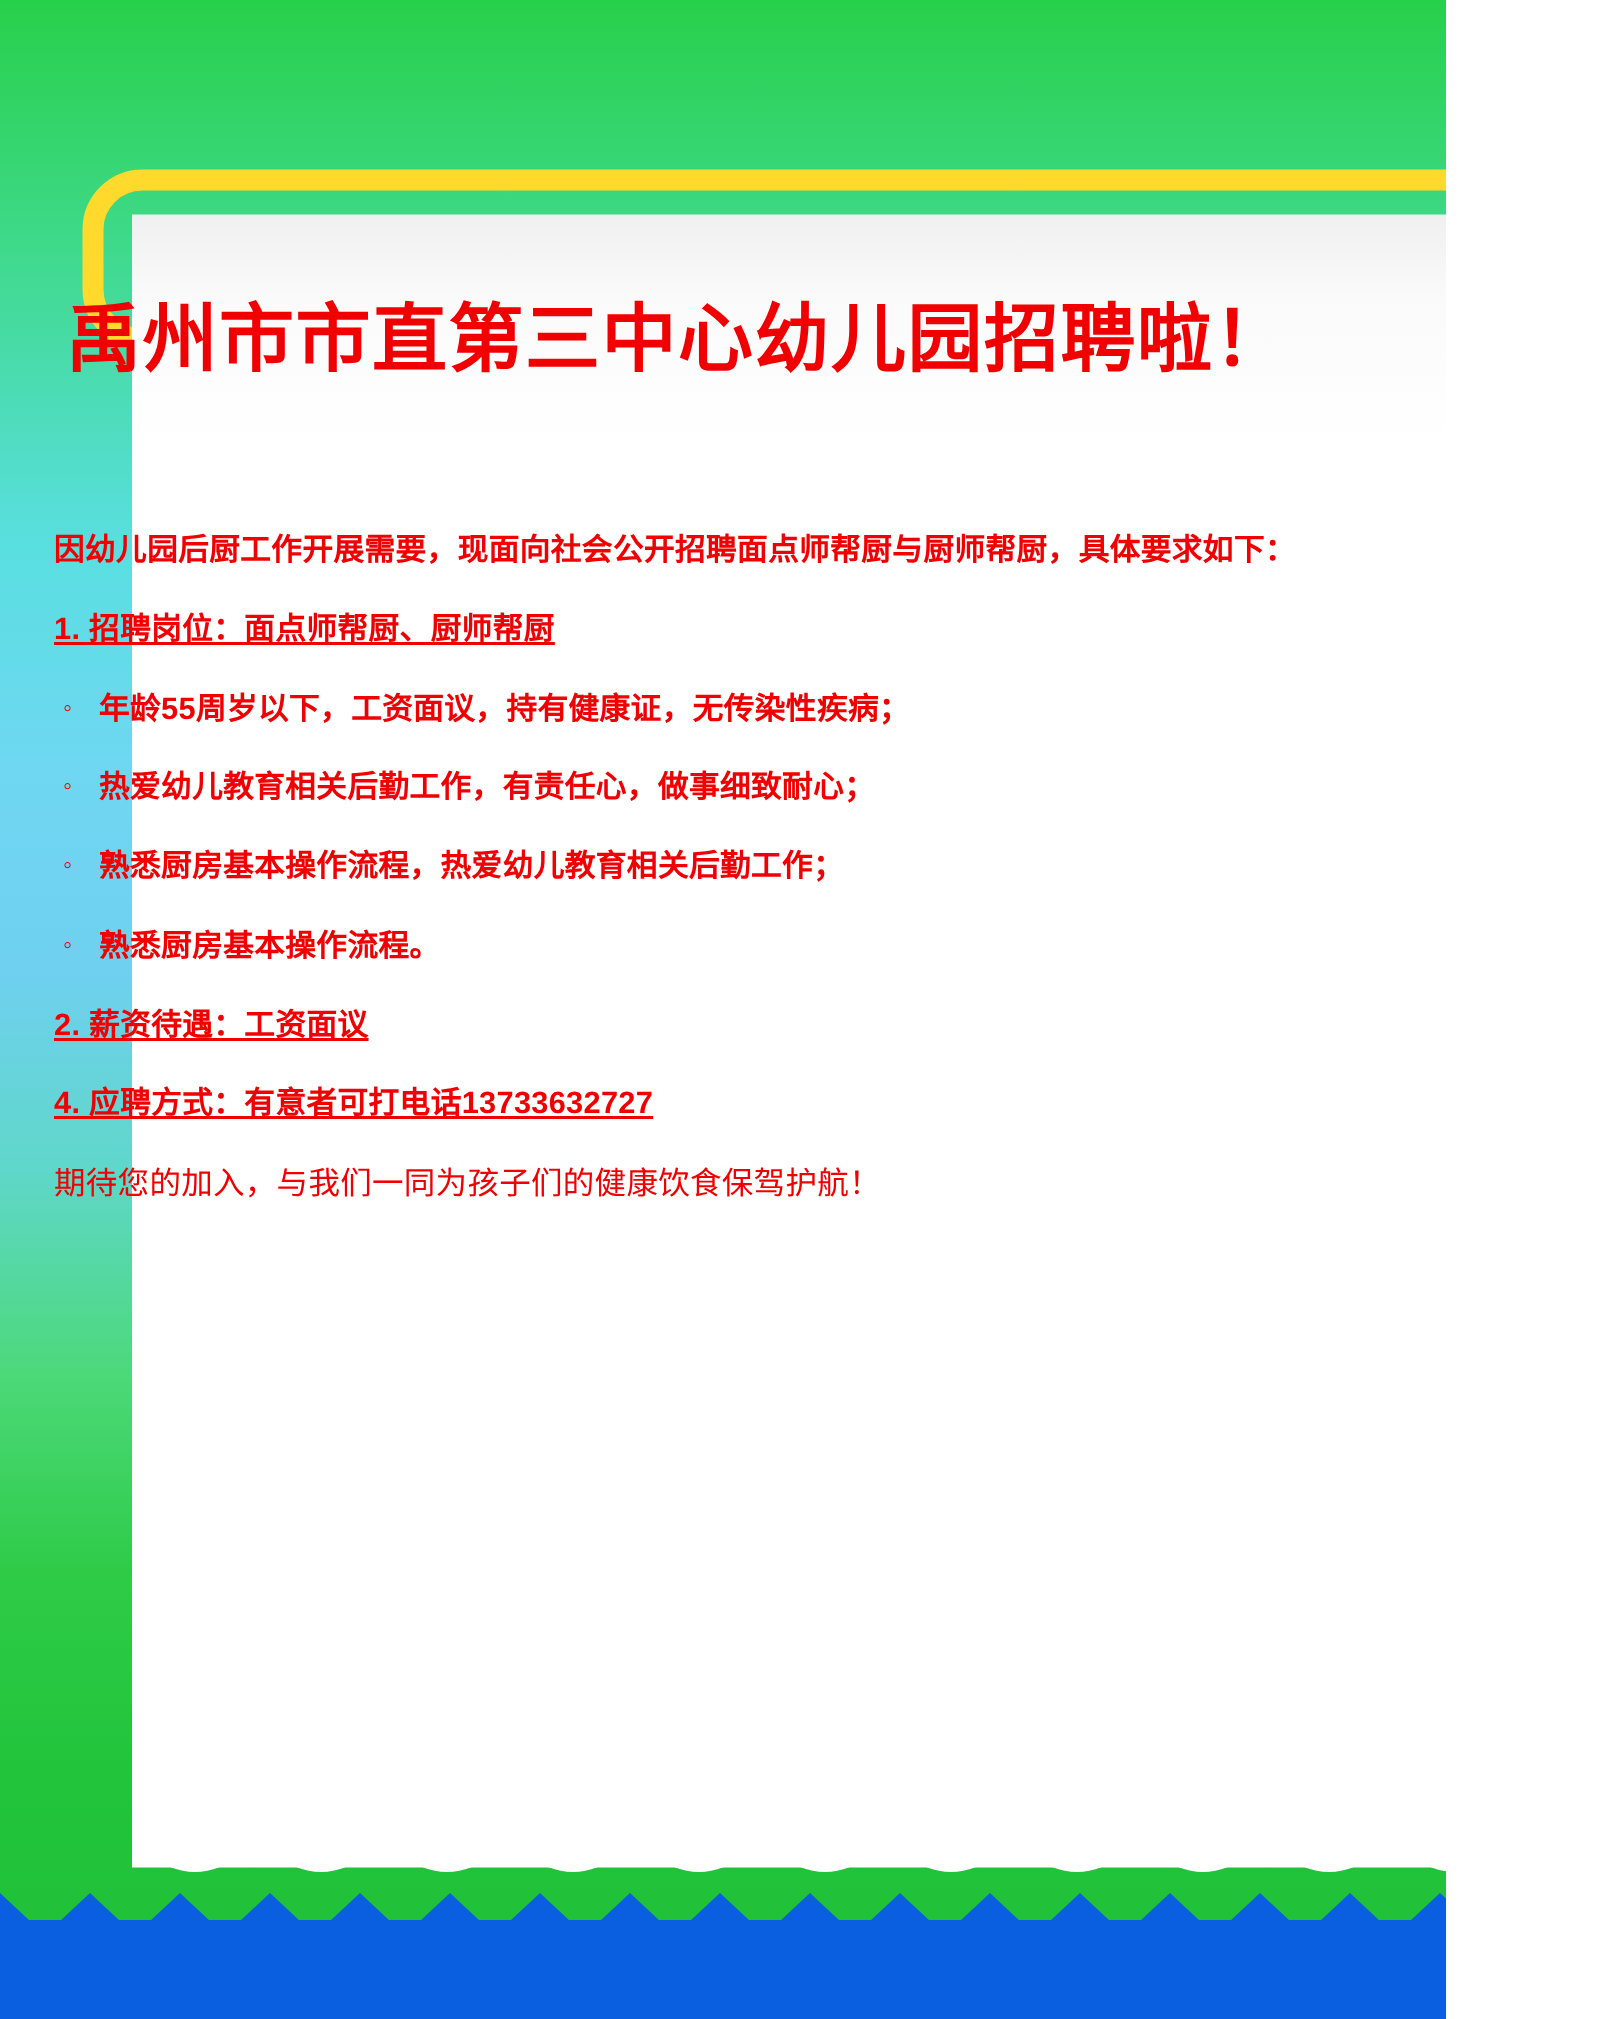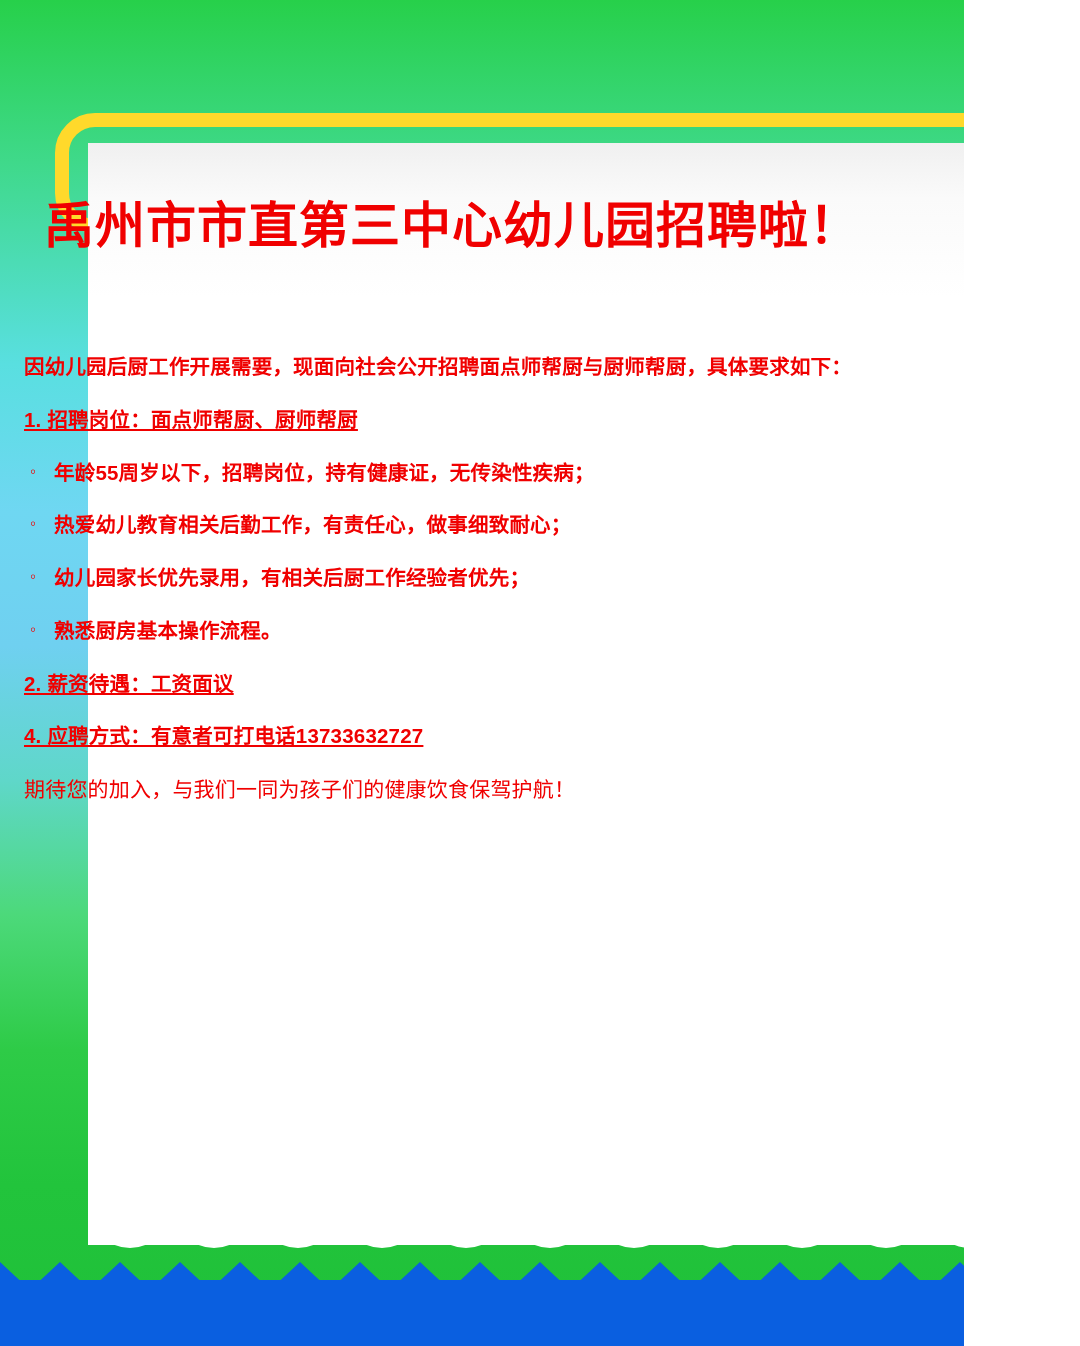--- a/index.html
+++ b/index.html
@@ -93,21 +93,21 @@
     color: #f00000;
     font-size: 50px;
     font-weight: bold;
     letter-spacing: 1px;
     line-height: 1.2;
     white-space: nowrap;
   }
 
   .body-block {
     position: absolute;
-    left: 24px;
+    left: 36px;
     top: 352px;
     width: 860px;
     color: #f00000;
   }
 
   .p-lead {
     font-size: 20.5px;
     line-height: 1.5;
     margin: 0 0 22px 0;
     font-weight: bold;
@@ -175,29 +175,29 @@
 
   <h1 class="title">禹州市市直第三中心幼儿园招聘啦！</h1>
 
   <div class="body-block">
     <p class="p-lead">因幼儿园后厨工作开展需要，现面向社会公开招聘面点师帮厨与厨师帮厨，具体要求如下：</p>
 
     <p class="p-item">1. 招聘岗位：面点师帮厨、厨师帮厨</p>
 
     <p class="p-sub">
       <span class="bullet">◦</span>
-      <span>年龄55周岁以下，招聘岗位，持有健康证，无传染性疾病；</span>
+      <span>年龄55周岁以下，工资面议，持有健康证，无传染性疾病；</span>
     </p>
     <p class="p-sub">
       <span class="bullet">◦</span>
       <span>热爱幼儿教育相关后勤工作，有责任心，做事细致耐心；</span>
     </p>
     <p class="p-sub">
       <span class="bullet">◦</span>
-      <span>幼儿园家长优先录用，有相关后厨工作经验者优先；</span>
+      <span>熟悉厨房基本操作流程，热爱幼儿教育相关后勤工作；</span>
     </p>
     <p class="p-sub">
       <span class="bullet">◦</span>
       <span>熟悉厨房基本操作流程。</span>
     </p>
 
     <p class="p-item">2. 薪资待遇：工资面议</p>
     <p class="p-item">4. 应聘方式：有意者可打电话13733632727</p>
     <p class="p-closing">期待您的加入，与我们一同为孩子们的健康饮食保驾护航！</p>
   </div>

